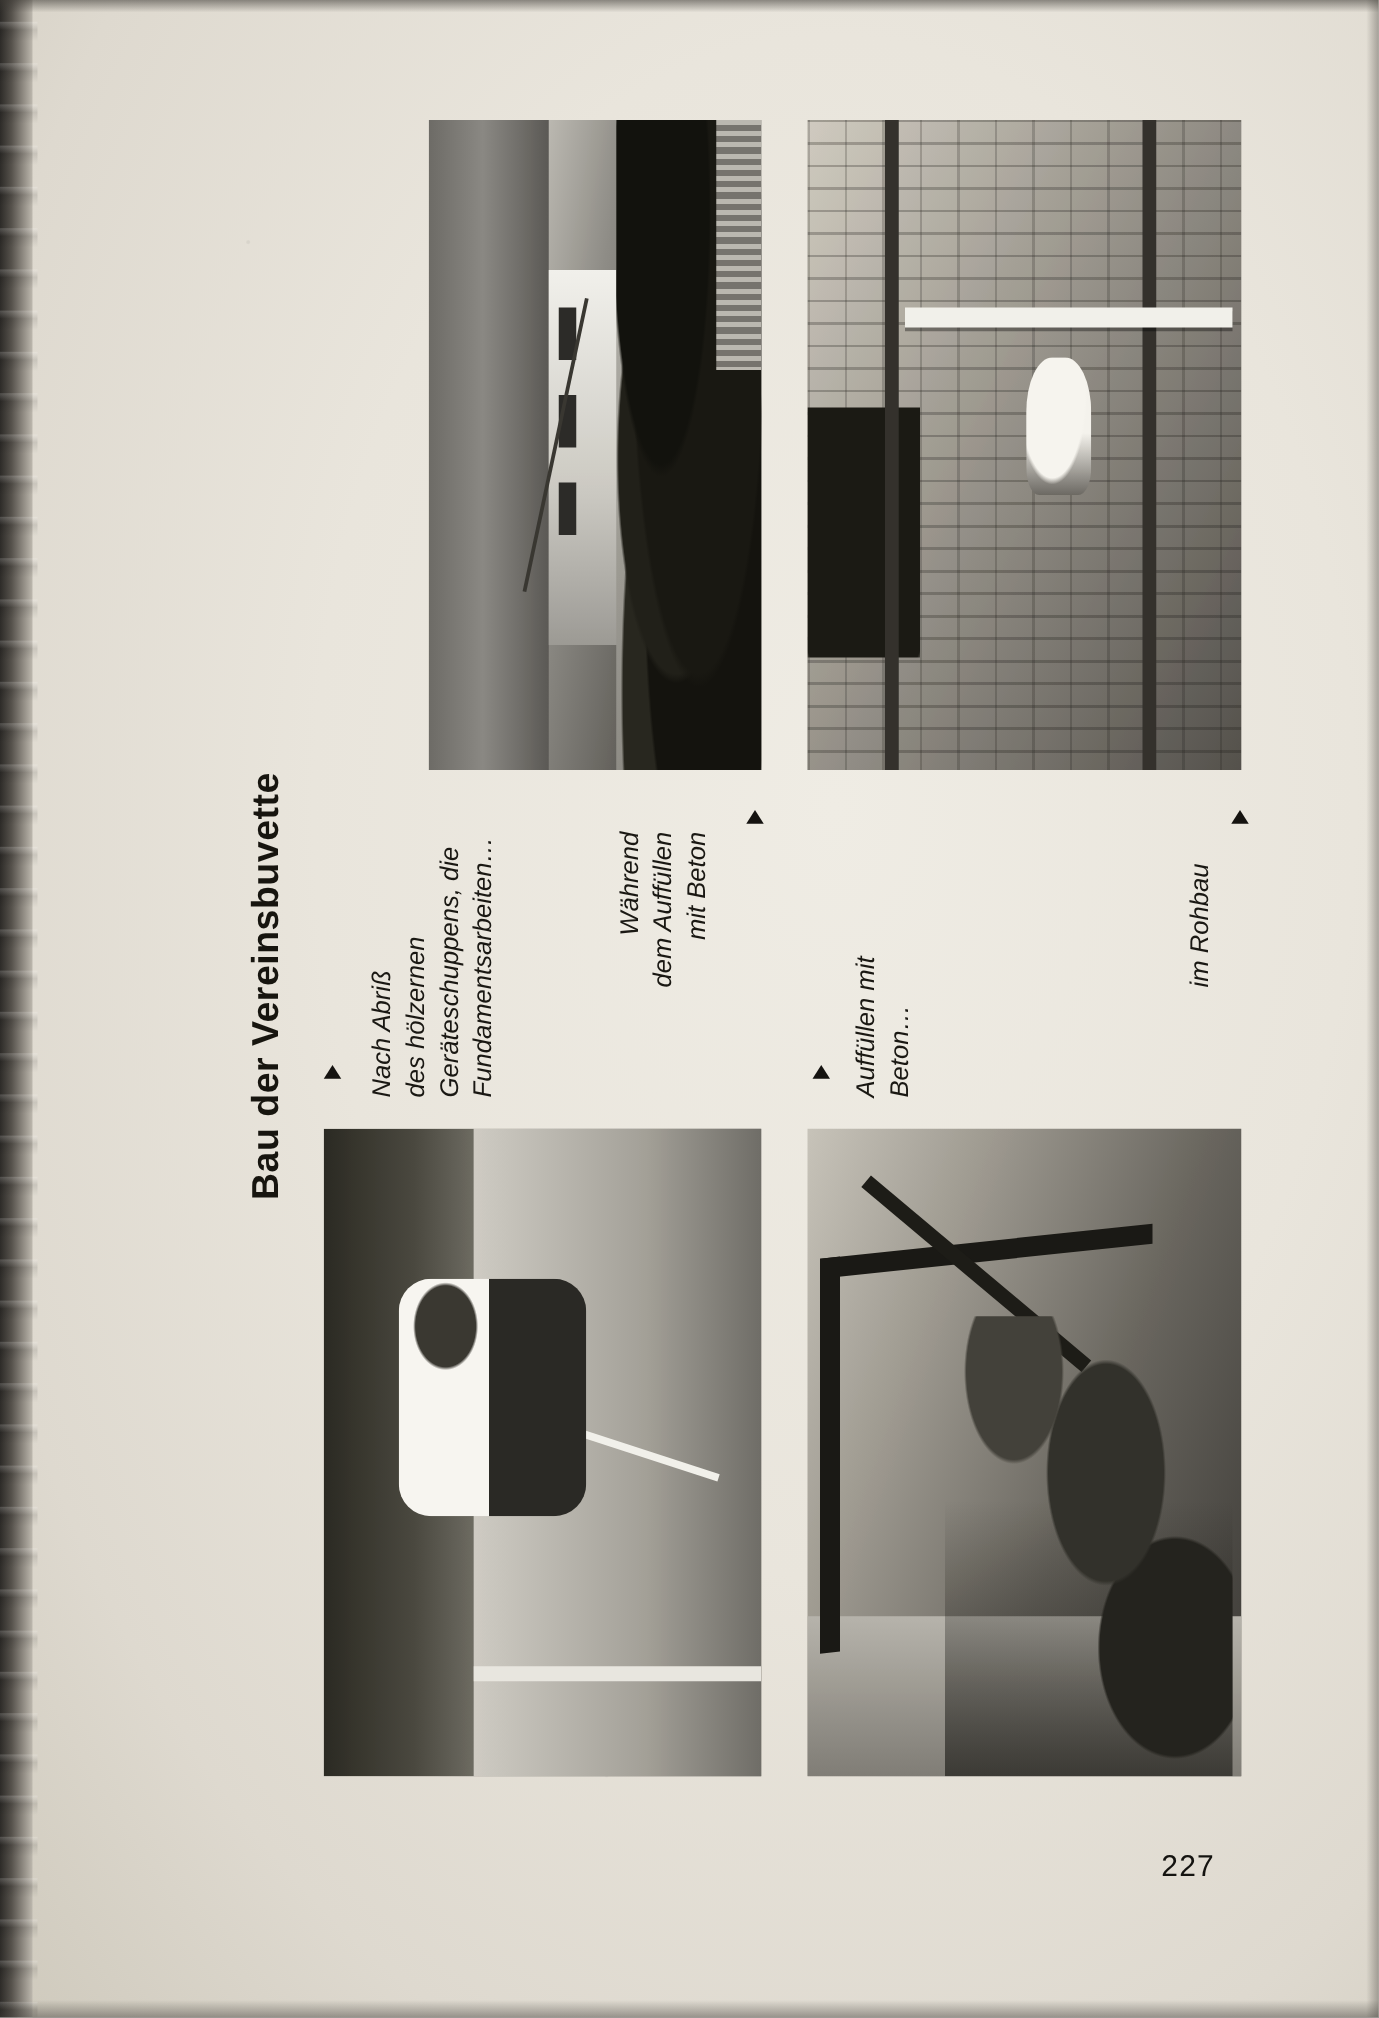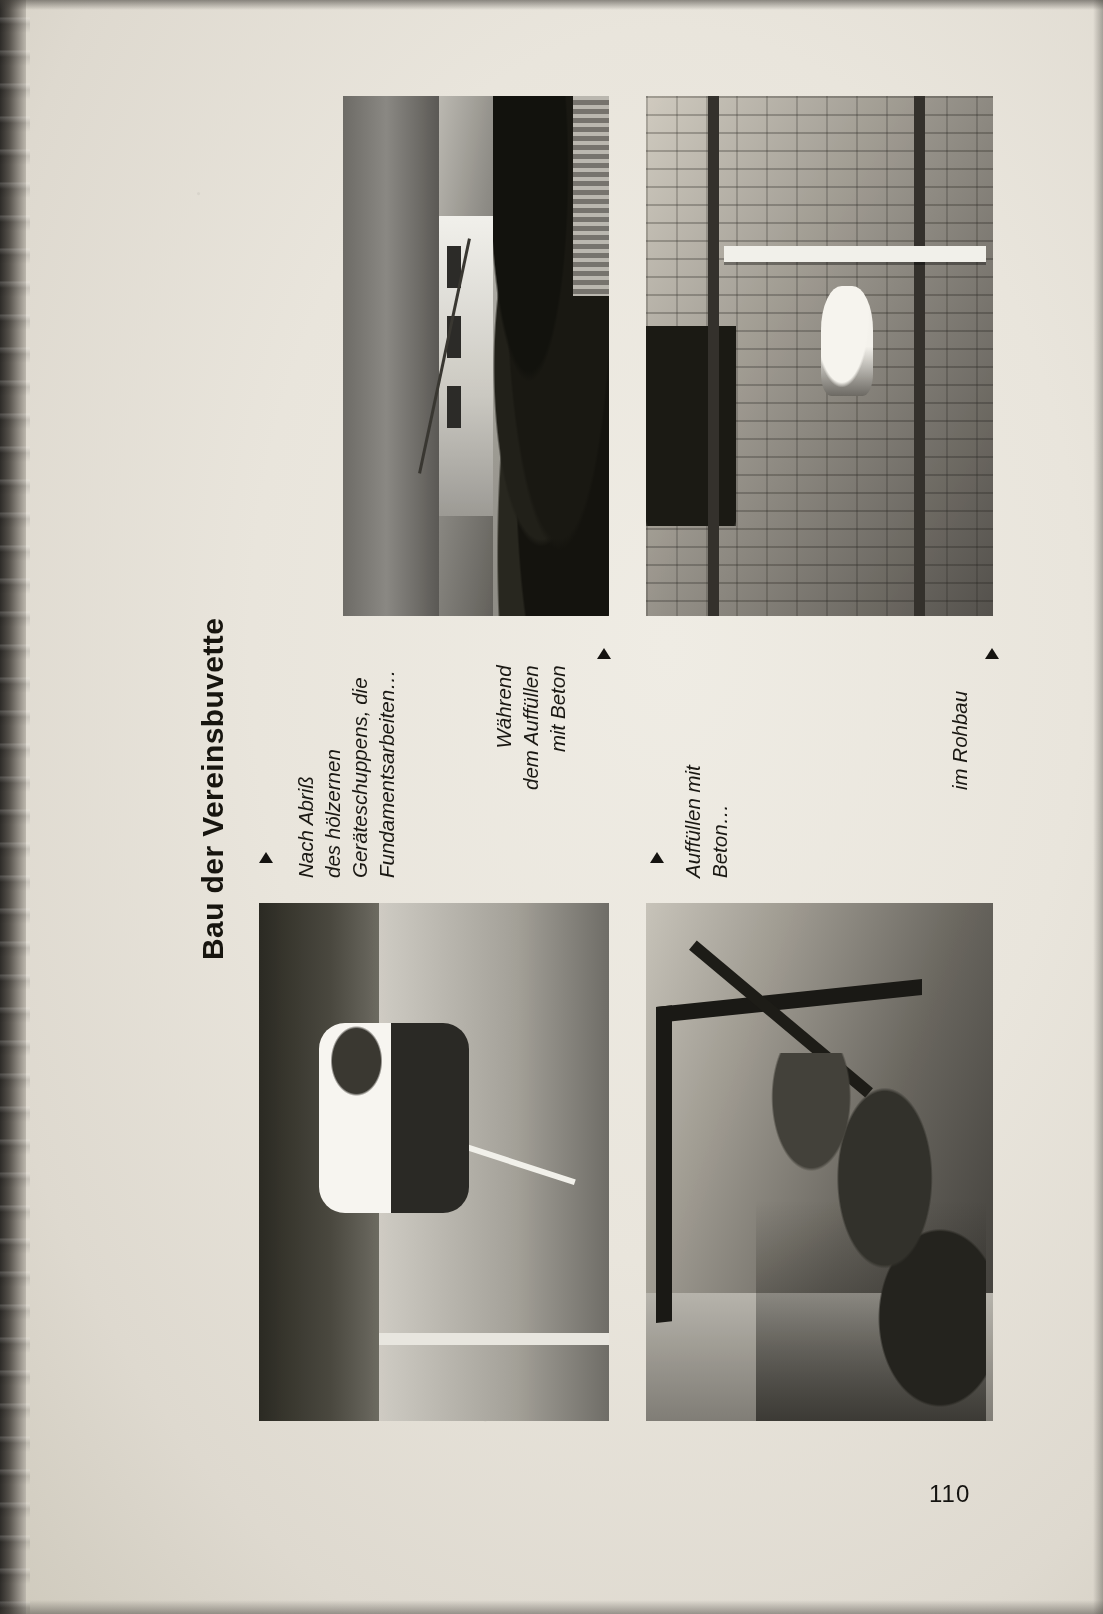--- a/index.html
+++ b/index.html
@@ -329,15 +329,15 @@
 dem Auffüllen
 mit Beton</div>
 
   <div class="arrow up" style="left:650px; top:852px;"></div>
   <div class="rot caption cap-3">Auffüllen mit
 Beton…</div>
 
   <div class="arrow up" style="left:985px; top:648px;"></div>
   <div class="rot caption cap-4">im Rohbau</div>
 
-  <div class="folio">110</div>
+  <div class="folio">227</div>
 
 </div>
 
 </body></html>

